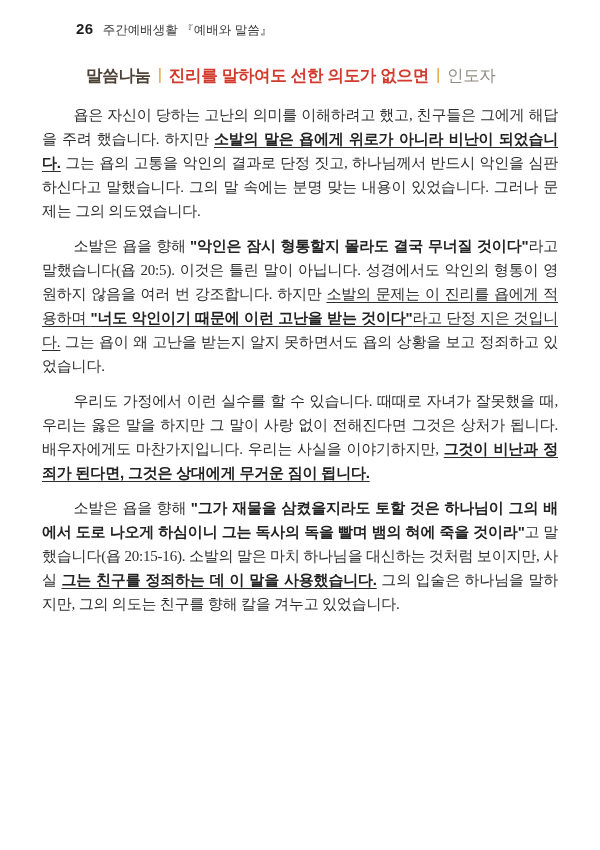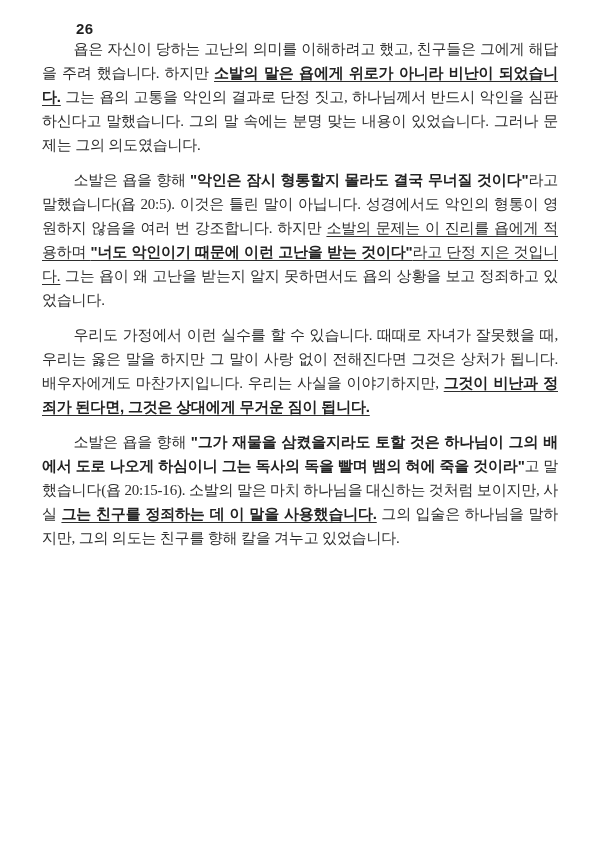--- a/index.html
+++ b/index.html
@@ -85,22 +85,26 @@
     text-underline-offset: 3px;
   }
 </style>
 </head>
 <body>
 
 <div class="page">
 
   <div class="doc-header">
     <span class="page-num">26</span>
+    <span class="booklet-title">주간예배생활 『예배와 말씀』</span>
   </div>
 
+  <div class="section-title-bar">
+    <span class="section-label">말씀나눔</span><span class="section-sep">|</span><span class="section-title">진리를 말하여도 선한 의도가 없으면</span><span class="section-sep">|</span><span class="section-role">인도자</span>
+  </div>
 
   <main id="paragraph-list">
       <p class="para body"><span>욥은 자신이 당하는 고난의 의미를 이해하려고 했고, 친구들은 그에게 해답을 주려 했습니다. 하지만 </span><span class="run-bu">소발의 말은 욥에게 위로가 아니라 비난이 되었습니다.</span><span> 그는 욥의 고통을 악인의 결과로 단정 짓고, 하나님께서 반드시 악인을 심판하신다고 말했습니다. 그의 말 속에는 분명 맞는 내용이 있었습니다. 그러나 문제는 그의 의도였습니다.</span></p>
       <p class="para body"><span>소발은 욥을 향해 </span><span class="run-b">"악인은 잠시 형통할지 몰라도 결국 무너질 것이다"</span><span>라고 말했습니다(욥 20:5). 이것은 틀린 말이 아닙니다. 성경에서도 악인의 형통이 영원하지 않음을 여러 번 강조합니다. 하지만 </span><span class="run-u">소발의 문제는 이 진리를 욥에게 적용하며 </span><span class="run-bu">"너도 악인이기 때문에 이런 고난을 받는 것이다"</span><span class="run-u">라고 단정 지은 것입니다.</span><span> 그는 욥이 왜 고난을 받는지 알지 못하면서도 욥의 상황을 보고 정죄하고 있었습니다.</span></p>
       <p class="para body"><span>우리도 가정에서 이런 실수를 할 수 있습니다. 때때로 자녀가 잘못했을 때, 우리는 옳은 말을 하지만 그 말이 사랑 없이 전해진다면 그것은 상처가 됩니다. 배우자에게도 마찬가지입니다. 우리는 사실을 이야기하지만, </span><span class="run-bu">그것이 비난과 정죄가 된다면, 그것은 상대에게 무거운 짐이 됩니다.</span></p>
       <p class="para body"><span>소발은 욥을 향해 </span><span class="run-b">"그가 재물을 삼켰을지라도 토할 것은 하나님이 그의 배에서 도로 나오게 하심이니 그는 독사의 독을 빨며 뱀의 혀에 죽을 것이라"</span><span>고 말했습니다(욥 20:15-16). 소발의 말은 마치 하나님을 대신하는 것처럼 보이지만, 사실 </span><span class="run-bu">그는 친구를 정죄하는 데 이 말을 사용했습니다.</span><span> 그의 입술은 하나님을 말하지만, 그의 의도는 친구를 향해 칼을 겨누고 있었습니다.</span></p>
     </main>
 
 </div>
 

